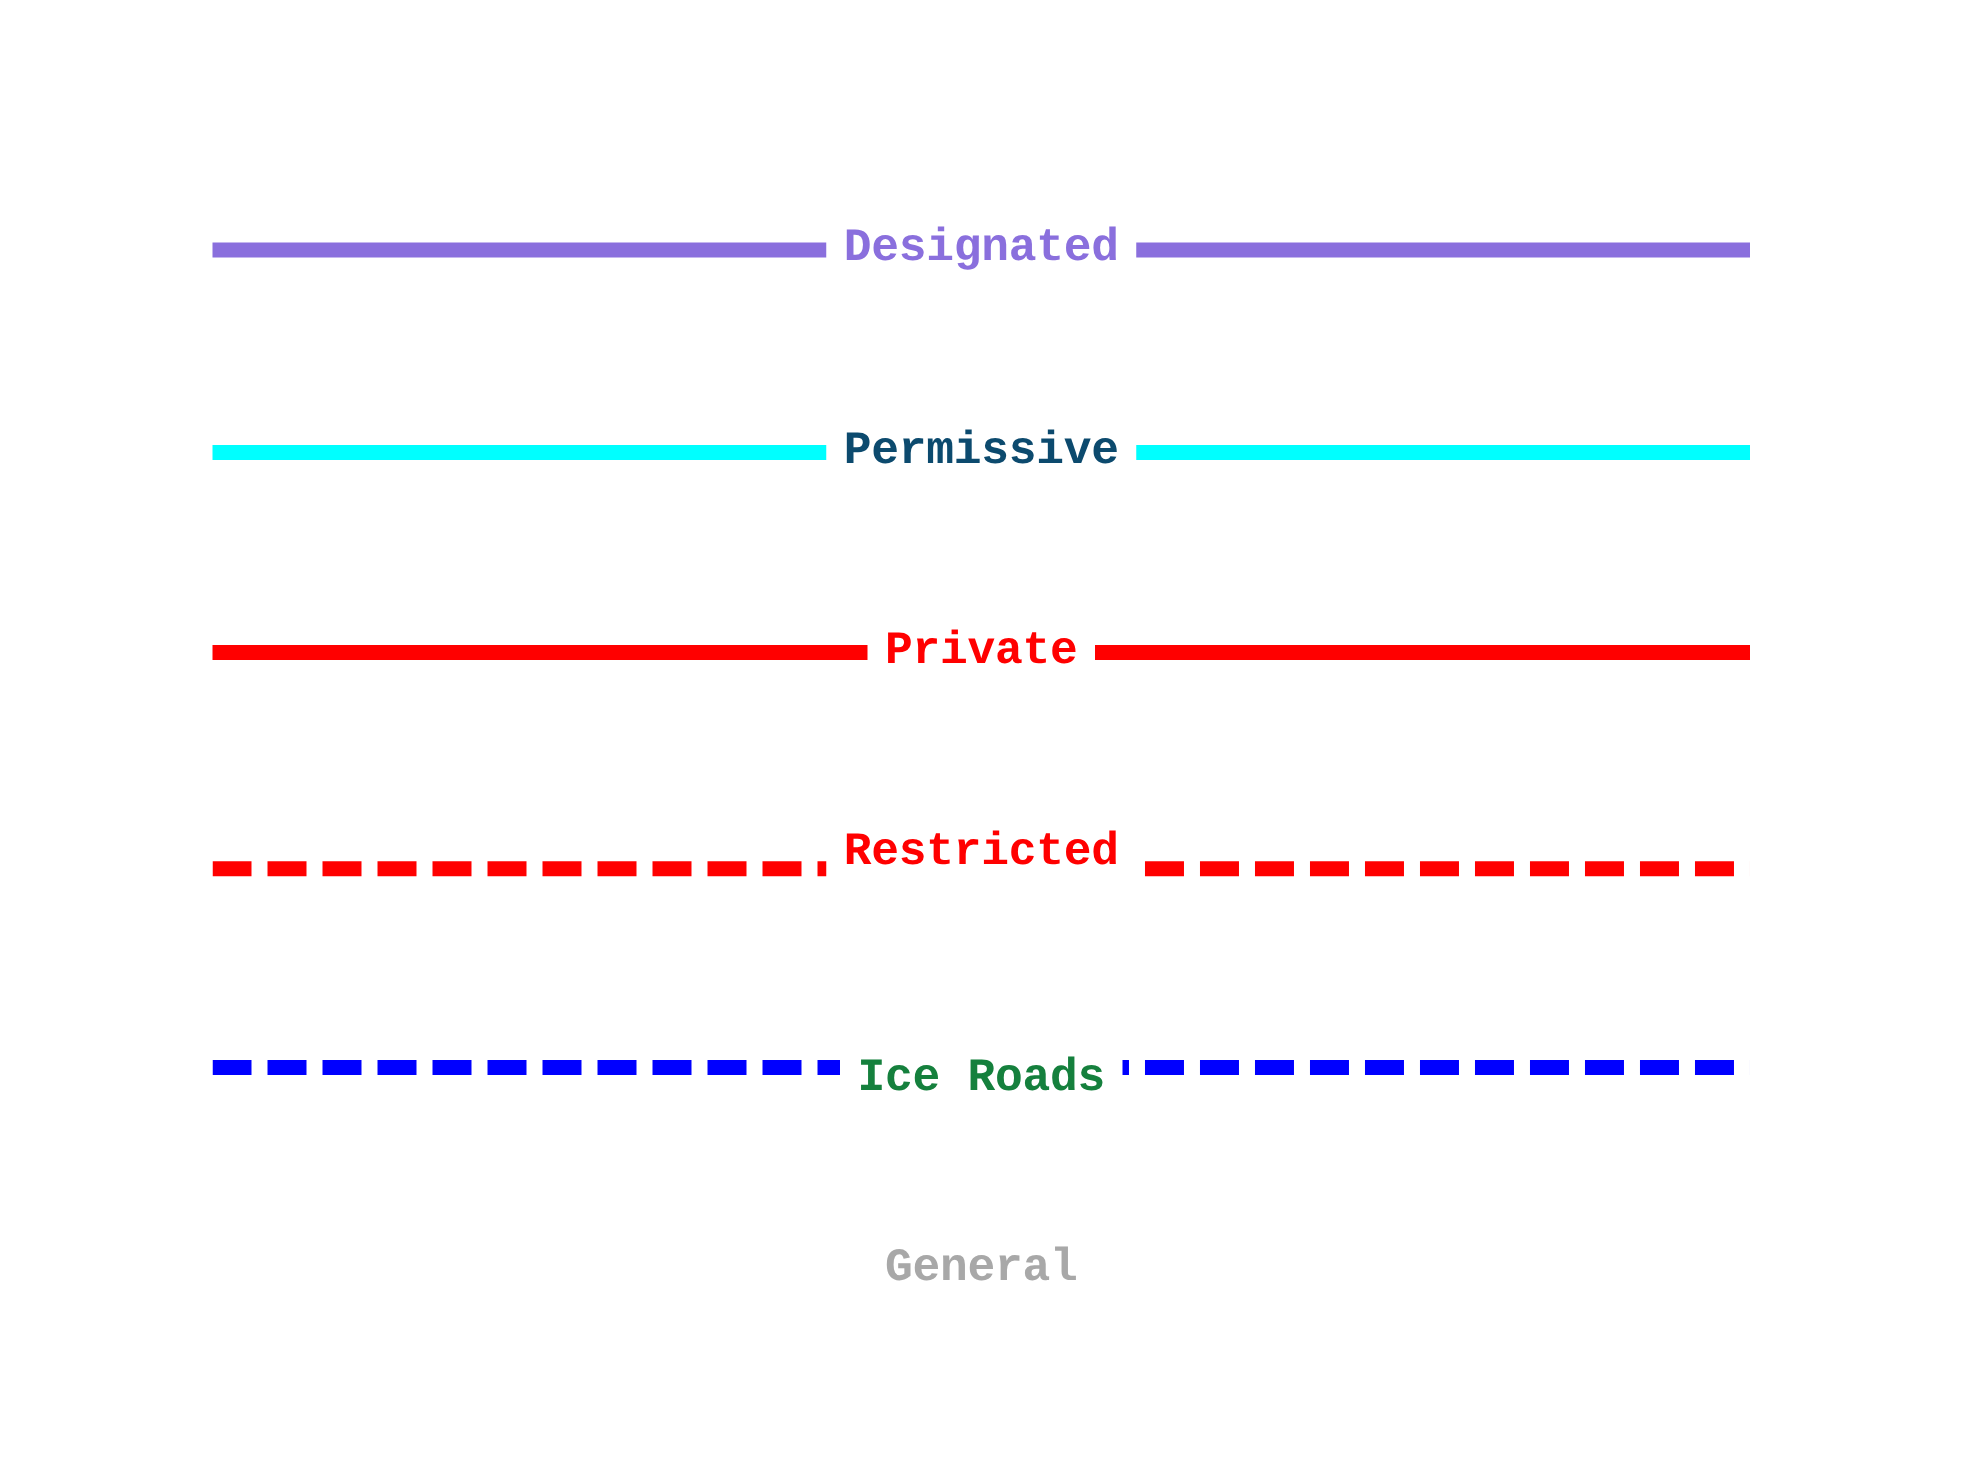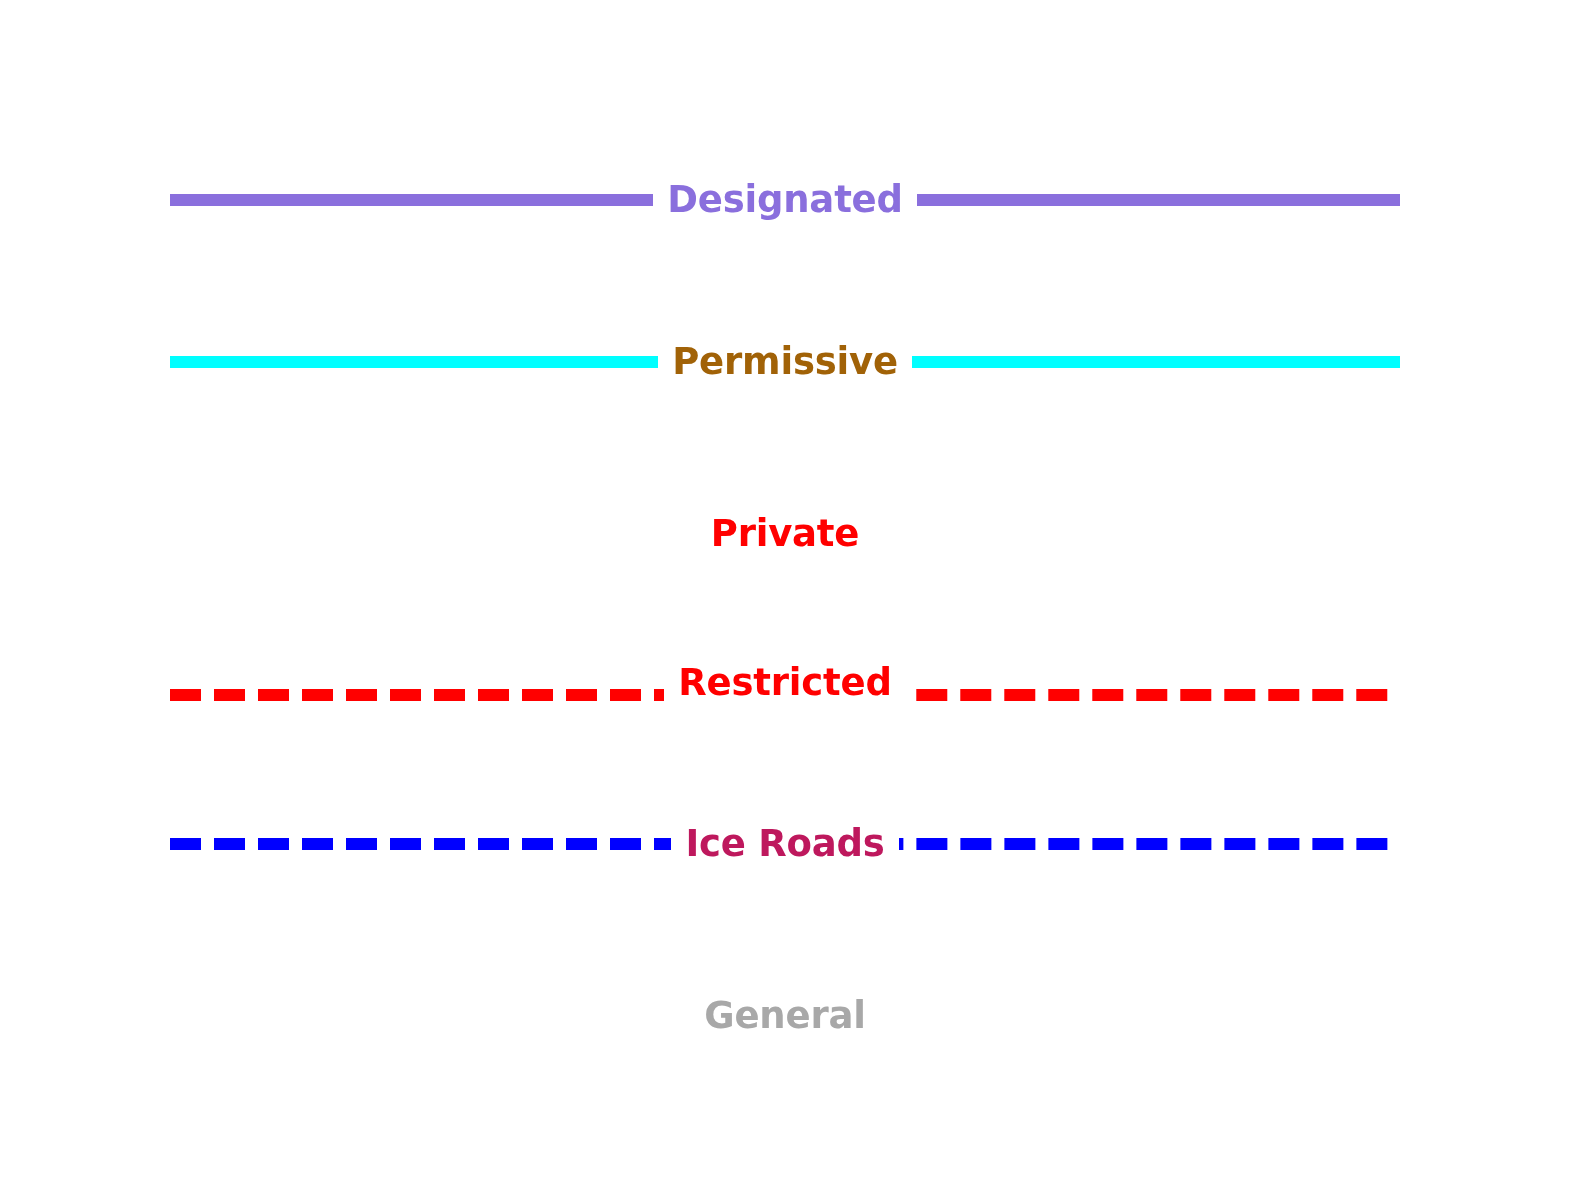--- a/index.html
+++ b/index.html
@@ -13,20 +13,21 @@
     height: 1180px;
     font-family: "DejaVu Sans", sans-serif;
     overflow: hidden;
   }
 
   #legend-canvas {
     position: relative;
     width: 1304px;
     height: 1180px;
     background: #ffffff;
+    font-family: Liberation Mono, monospace;
   }
 
   
   .legend-row {
     position: absolute;
     left: 170px;
     width: 1230px;
     display: flex;
     align-items: center;
     justify-content: center;
@@ -49,23 +50,23 @@
   }
 
   
 
   .row-designated { top: 181px; }
   .row-designated .rule { border-top-width: 12px; border-top-color: #8a6fdd; }
   .row-designated .legend-label { color: #8a6fdd; }
 
   .row-permissive { top: 343px; }
   .row-permissive .rule { border-top-width: 12px; border-top-color: #00ffff; }
-  .row-permissive .legend-label { color: #a16207; text-align: right; }
+  .row-permissive .legend-label { color: #0c4a6e; text-align: right; }
 
-  .row-private { top: 503px; flex-direction: column; }
+  .row-private { top: 503px; }
   .row-private .rule { border-top-width: 12px; border-top-color: #ff0000; }
   .row-private .legend-label { color: #ff0000; }
 
   .row-restricted { top: 664px; align-items: flex-end; }
   .row-restricted .rule {
     border-top-width: 0;
     height: 12px;
     background-image: linear-gradient(to right, #ff0000 0 31px, rgba(0,0,0,0) 31px 44px);
     background-size: 44px 12px;
     background-repeat: repeat-x;
@@ -73,21 +74,21 @@
   .row-restricted .legend-label { color: #ff0000; }
 
   .row-iceroads { top: 825px; }
   .row-iceroads .rule {
     border-top-width: 0;
     height: 12px;
     background-image: linear-gradient(to right, #0000ff 0 31px, rgba(0,0,0,0) 31px 44px);
     background-size: 44px 12px;
     background-repeat: repeat-x;
   }
-  .row-iceroads .legend-label { color: #be185d; }
+  .row-iceroads .legend-label { color: #15803d; margin-top: 20px; }
 
   .row-general { top: 988px; flex-direction: column; }
   .row-general .rule { border-top-width: 9px; border-top-color: #a8a8a8; }
   .row-general .legend-label { color: #a8a8a8; }
 
   
   .rule.right-dash { background-position: right center; }
 </style>
 </head>
 <body>

